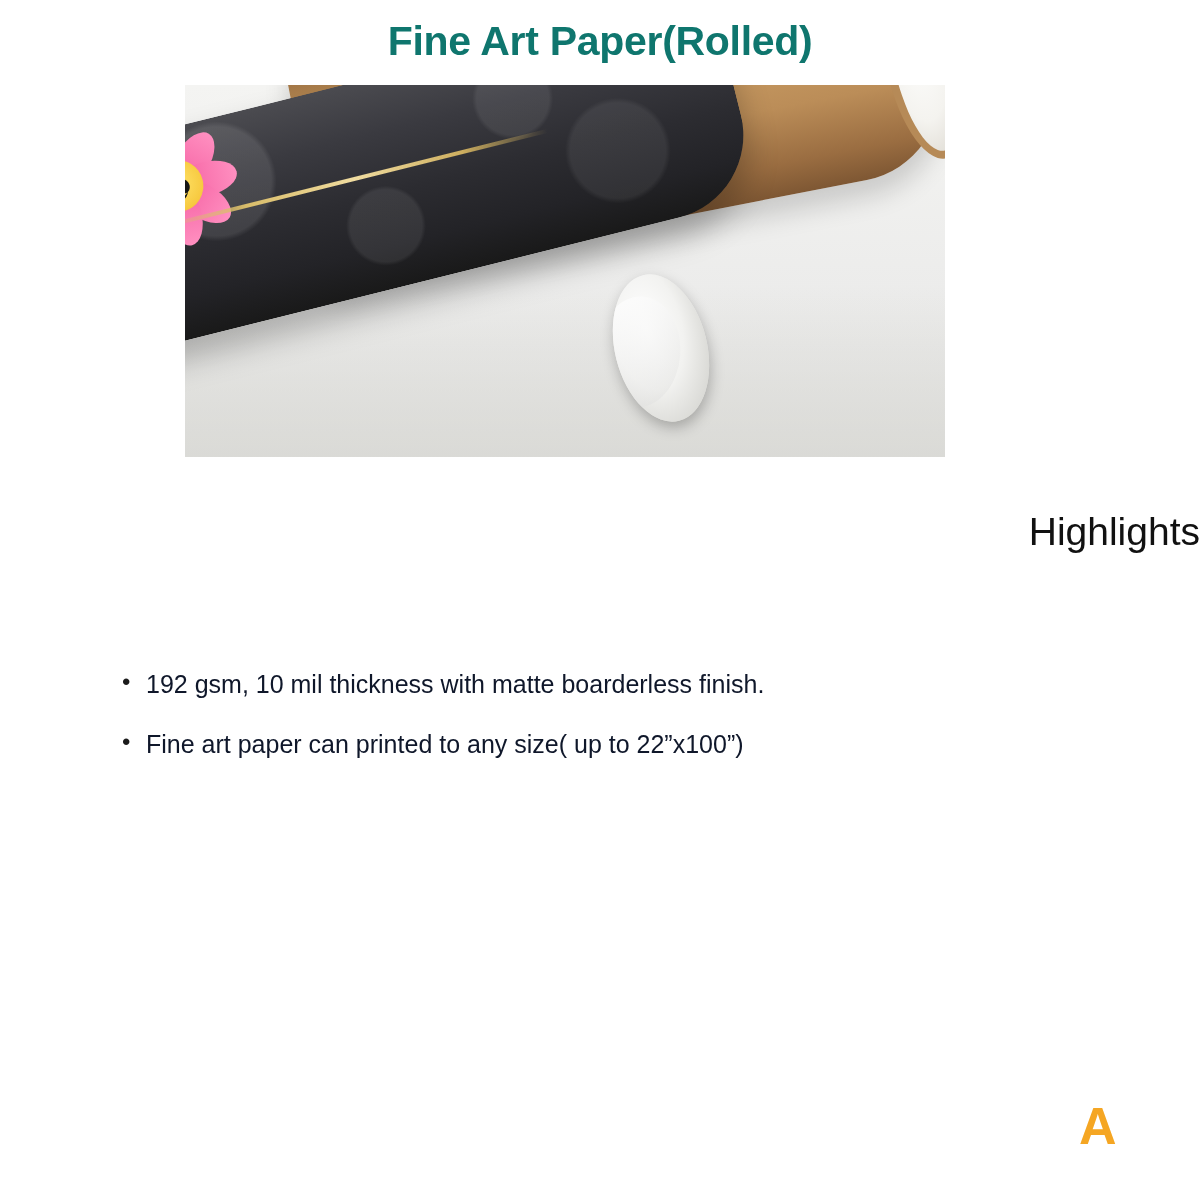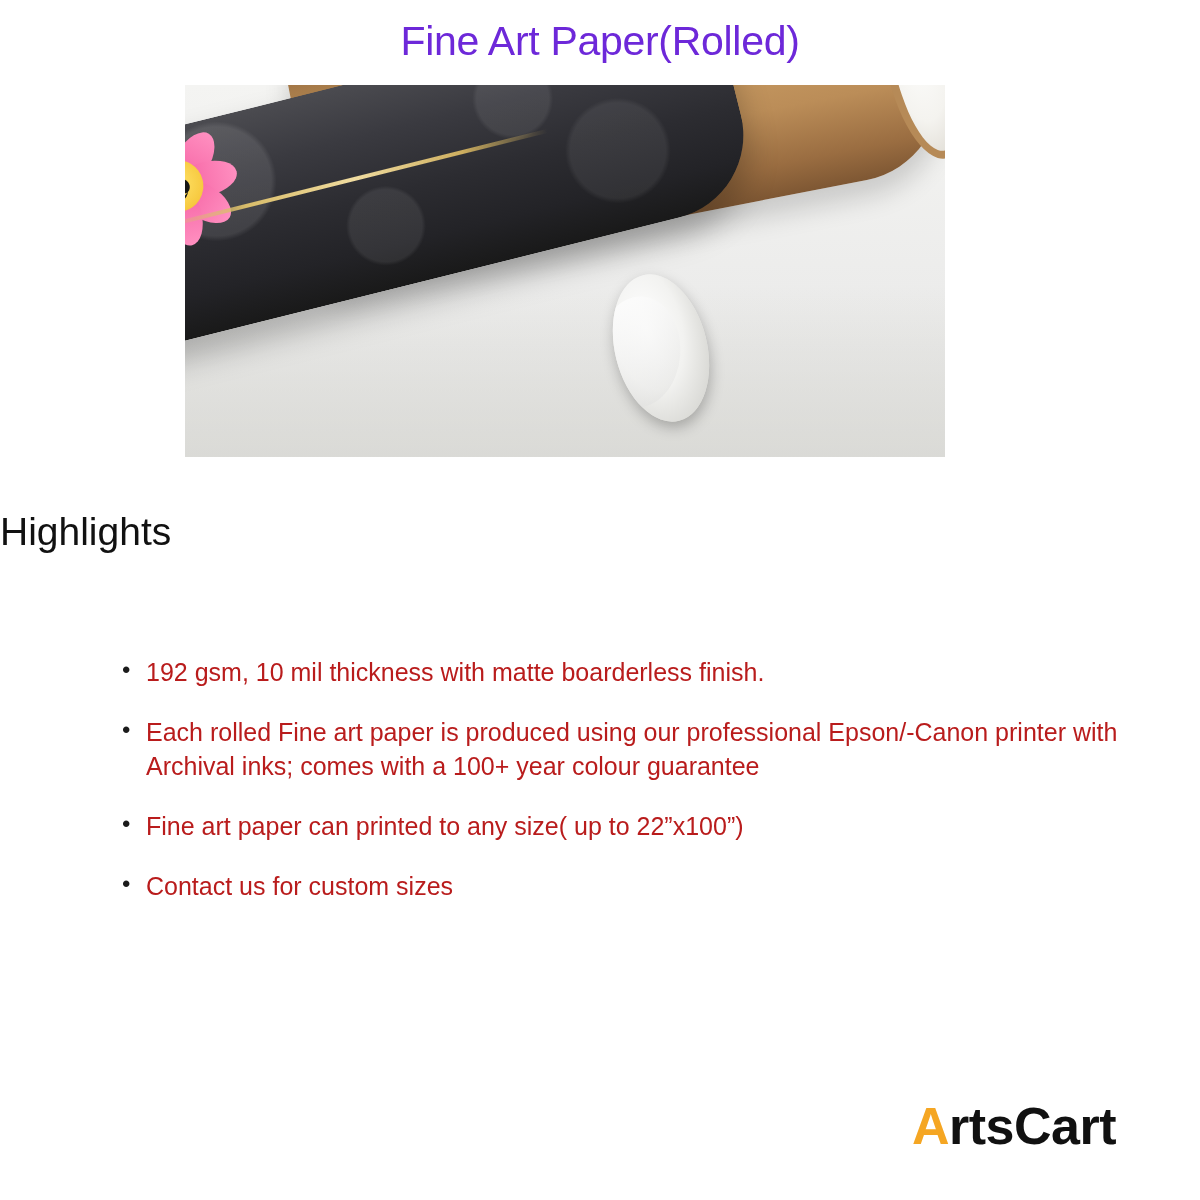--- a/index.html
+++ b/index.html
@@ -24,23 +24,23 @@
     background: #ffffff;
   }
 
   .page-title {
     position: absolute;
     top: 18px;
     left: 0;
     width: 1200px;
     text-align: center;
     font-size: 41px;
-    font-weight: 400;
+    font-weight: 700;
     letter-spacing: -0.3px;
-    color: #6d28d9;
+    color: #0f766e;
   }
 
   
   .photo {
     position: absolute;
     left: 185px;
     top: 85px;
     width: 760px;
     height: 372px;
     overflow: hidden;
@@ -198,42 +198,43 @@
     background: linear-gradient(135deg, rgba(255,255,255,0.9), rgba(200,200,198,0.25));
     transform: rotate(18deg);
   }
 
   
   .highlights-title {
     position: absolute;
     top: 510px;
     left: 0;
     width: 1200px;
-    text-align: left;
+    text-align: right;
     font-size: 39px;
     font-weight: 400;
     color: #111111;
   }
 
   .bullets {
     position: absolute;
     left: 118px;
     top: 655px;
     width: 1010px;
     list-style: none;
     margin: 0;
     padding: 0;
   }
   .bullets li {
     position: relative;
     padding-left: 28px;
     margin-bottom: 26px;
     font-size: 25px;
     line-height: 1.36;
-    color: #b91c1c;
+    color: #0f172a;
+    margin-top: 12px;
   }
   .bullets li::before {
     content: "\2022";
     position: absolute;
     left: 4px;
     top: -1px;
     font-size: 24px;
     color: #1b1b1b;
   }
 
@@ -288,23 +289,20 @@
       <div class="gold-line"></div>
     </div>
 
     <div class="print-cap"></div>
   </div>
 
   <div class="highlights-title">Highlights</div>
 
   <ul class="bullets">
     <li>192 gsm, 10 mil thickness with matte boarderless finish.</li>
-    <li>Each rolled Fine art paper is produced using our professional Epson/-Canon printer with Archival inks; comes with a 100+ year colour guarantee</li>
     <li>Fine art paper can printed to any size( up to 22”x100”)</li>
-    <li>Contact us for custom sizes</li>
   </ul>
 
   <div class="logo">
     <span class="a-mark">A</span>
-    <span class="rest">rtsCart</span>
   </div>
 
 </div>
 
 </body></html>

